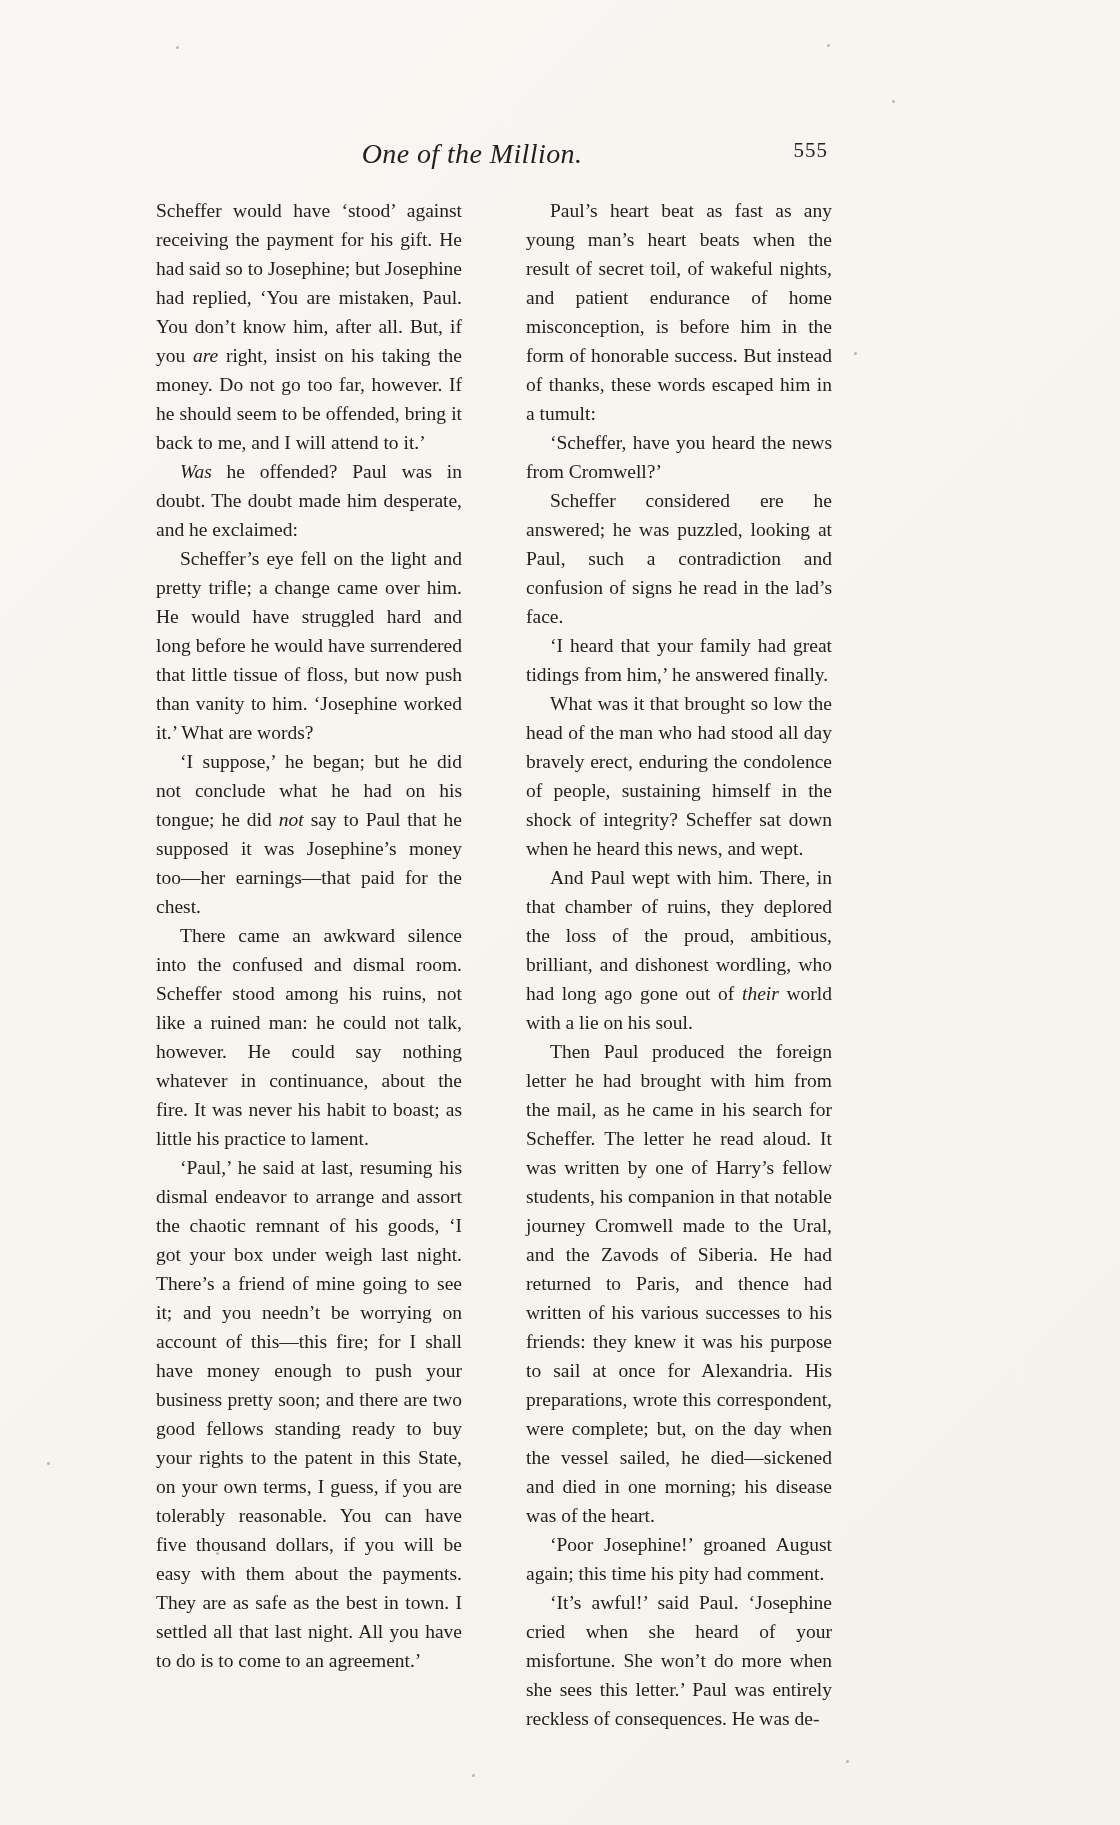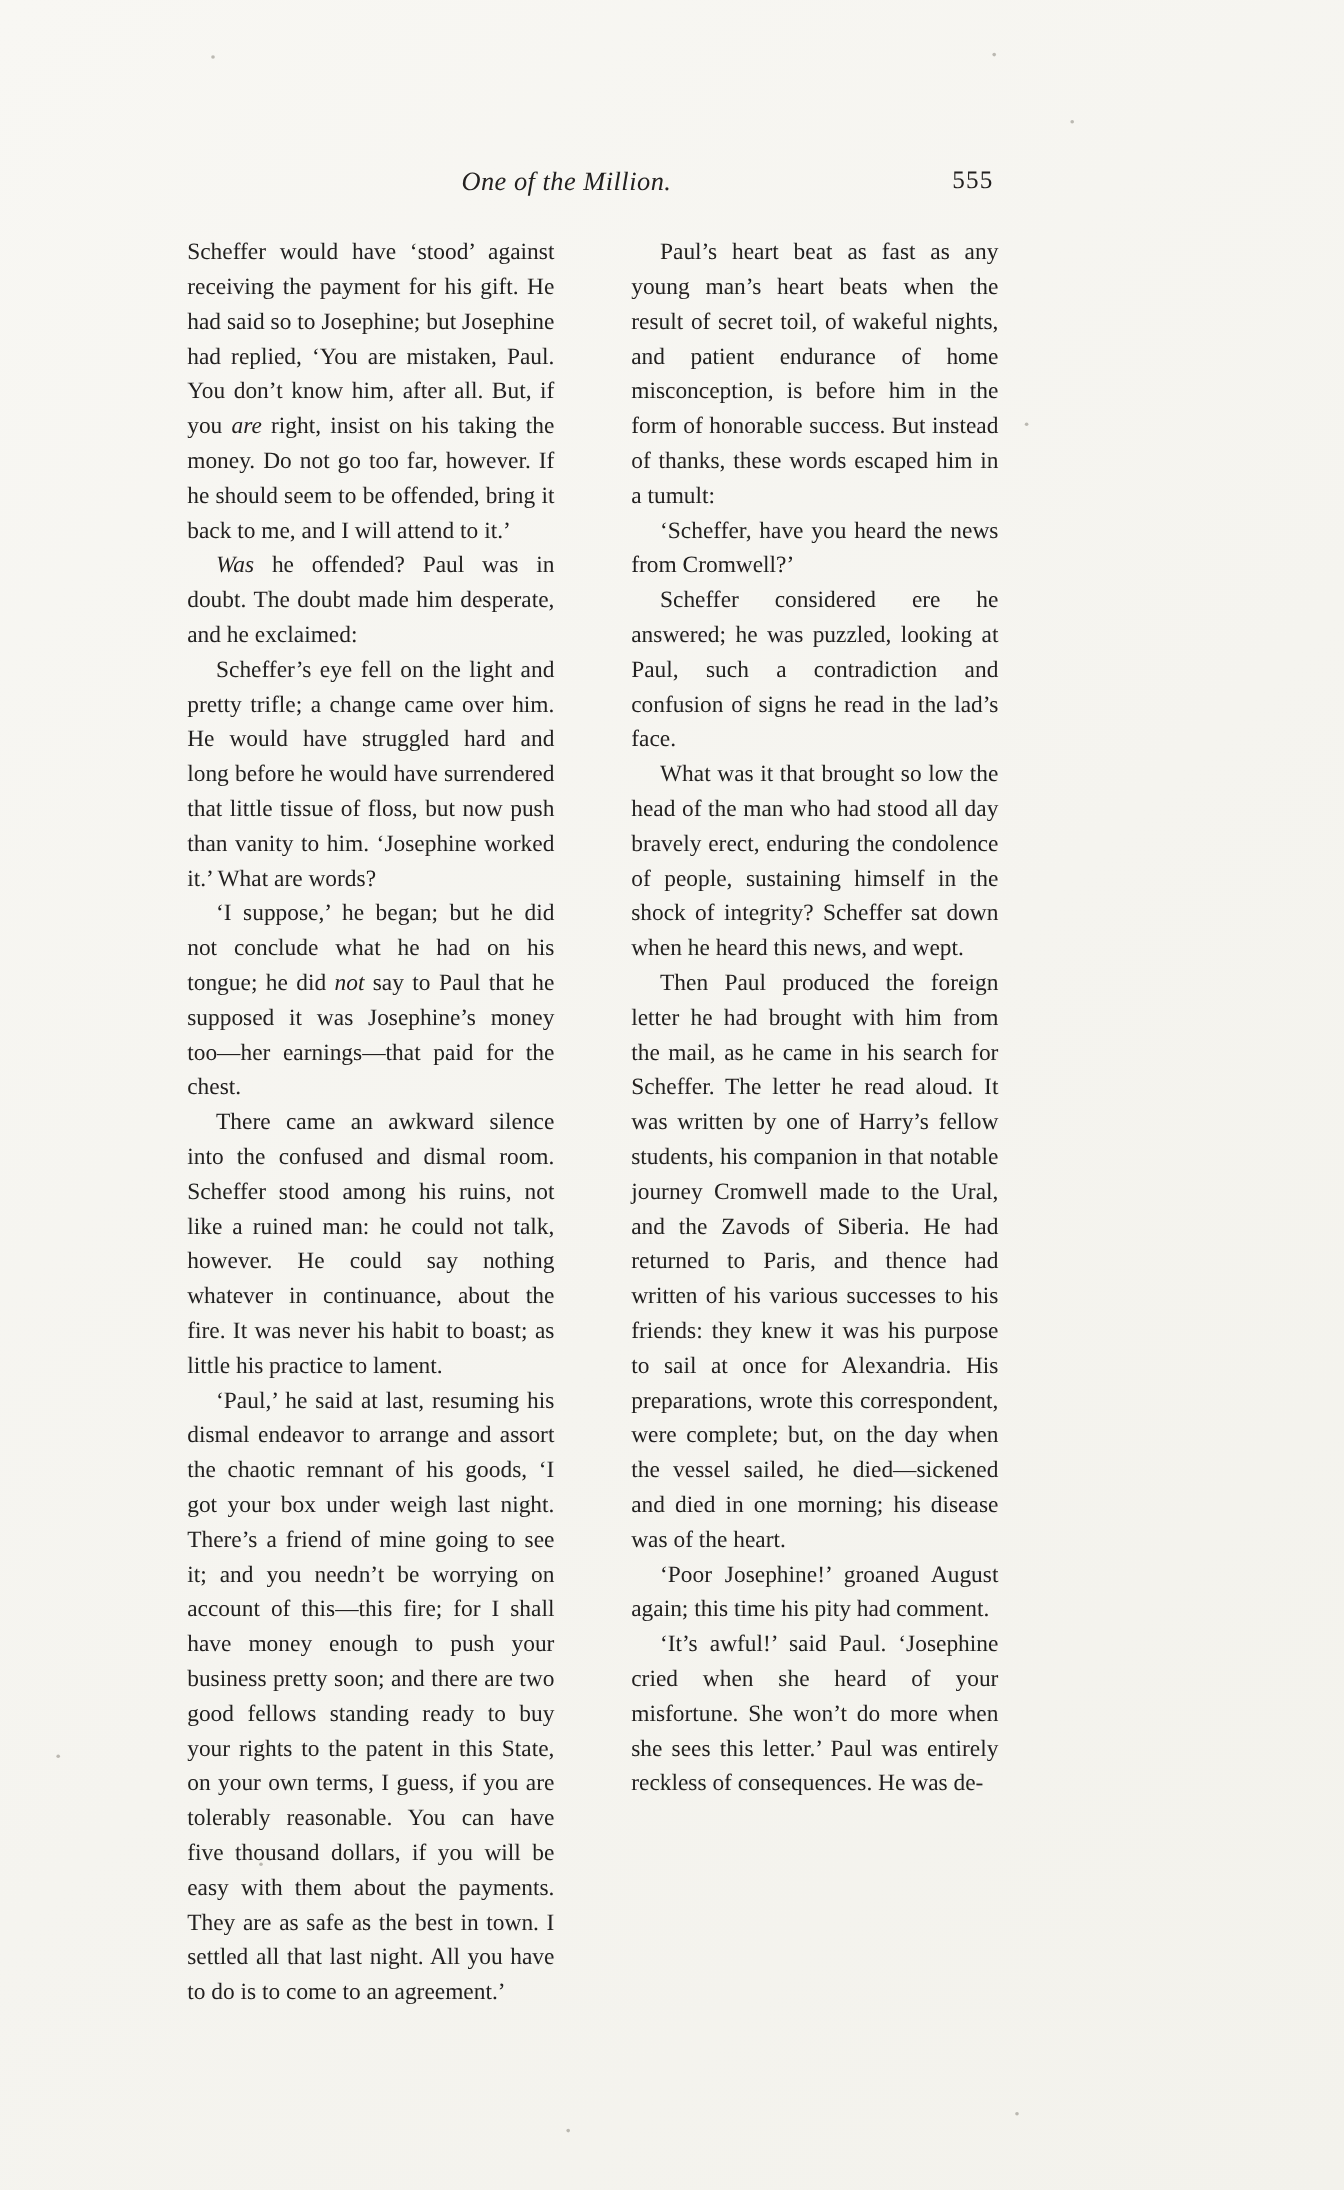--- a/index.html
+++ b/index.html
@@ -26,21 +26,21 @@
   .running-head {
     position: relative;
     height: 34px;
   }
   .running-title {
     position: absolute;
     left: 0;
     right: 0;
     text-align: center;
     font-style: italic;
-    font-size: 22px;
+    font-size: 28px;
     letter-spacing: 0.4px;
   }
   .page-number {
     position: absolute;
     right: 4px;
     top: 0;
     font-size: 21px;
     letter-spacing: 1px;
   }
   .columns {
@@ -88,21 +88,23 @@
           <p class="indent"><i>Was</i> he offended?  Paul was in doubt. The doubt made him desperate, and he exclaimed:</p>
           <p class="indent">Scheffer’s eye fell on the light and pretty trifle; a change came over him. He would have struggled hard and long before he would have surrendered that little tissue of floss, but now push than vanity to him.  ‘Josephine worked it.’ What are words?</p>
           <p class="indent">‘I suppose,’ he began; but he did not conclude what he had on his tongue; he did <i>not</i> say to Paul that he supposed it was Josephine’s money too—her earnings—that paid for the chest.</p>
           <p class="indent">There came an awkward silence into the confused and dismal room.  Scheffer stood among his ruins, not like a ruined man: he could not talk, however.  He could say nothing whatever in continuance, about the fire.  It was never his habit to boast; as little his practice to lament.</p>
           <p class="indent">‘Paul,’ he said at last, resuming his dismal endeavor to arrange and assort the chaotic remnant of his goods, ‘I got your box under weigh last night. There’s a friend of mine going to see it; and you needn’t be worrying on account of this—this fire; for I shall have money enough to push your business pretty soon; and there are two good fellows standing ready to buy your rights to the patent in this State, on your own terms, I guess, if you are tolerably reasonable. You can have five thousand dollars, if you will be easy with them about the payments.  They are as safe as the best in town.  I settled all that last night. All you have to do is to come to an agreement.’</p>
         </div>
       <div class="col">
           <p class="indent">Paul’s heart beat as fast as any young man’s heart beats when the result of secret toil, of wakeful nights, and patient endurance of home misconception, is before him in the form of honorable success.  But instead of thanks, these words escaped him in a tumult:</p>
           <p class="indent">‘Scheffer, have you heard the news from Cromwell?’</p>
           <p class="indent">Scheffer considered ere he answered; he was puzzled, looking at Paul, such a contradiction and confusion of signs he read in the lad’s face.</p>
+          <p class="indent">‘I heard that your family had great tidings from him,’ he answered finally.</p>
           <p class="indent">What was it that brought so low the head of the man who had stood all day bravely erect, enduring the condolence of people, sustaining himself in the shock of integrity?  Scheffer sat down when he heard this news, and wept.</p>
+          <p class="indent">And Paul wept with him.  There, in that chamber of ruins, they deplored the loss of the proud, ambitious, brilliant, and dishonest wordling, who had long ago gone out of <i>their</i> world with a lie on his soul.</p>
           <p class="indent">Then Paul produced the foreign letter he had brought with him from the mail, as he came in his search for Scheffer. The letter he read aloud.  It was written by one of Harry’s fellow students, his companion in that notable journey Cromwell made to the Ural, and the Zavods of Siberia.  He had returned to Paris, and thence had written of his various successes to his friends: they knew it was his purpose to sail at once for Alexandria.  His preparations, wrote this correspondent, were complete; but, on the day when the vessel sailed, he died—sickened and died in one morning; his disease was of the heart.</p>
           <p class="indent">‘Poor Josephine!’ groaned August again; this time his pity had comment.</p>
           <p class="indent">‘It’s awful!’ said Paul.  ‘Josephine cried when she heard of your misfortune.  She won’t do more when she sees this letter.’  Paul was entirely reckless of consequences.  He was de-</p>
         </div>
     </div>
 
   </div>
 
   <div class="speck" style="left:176px; top:46px;  width:3px; height:3px;"></div>
   <div class="speck" style="left:827px; top:44px;  width:3px; height:3px;"></div>

